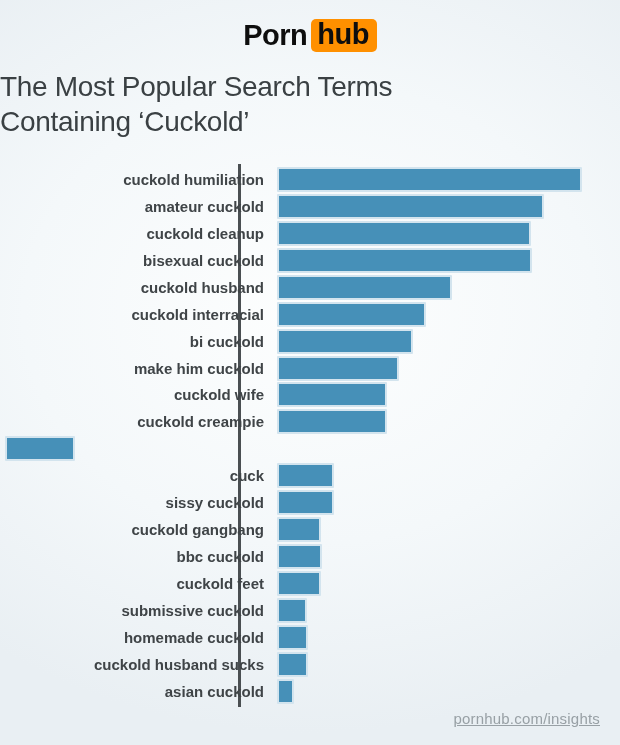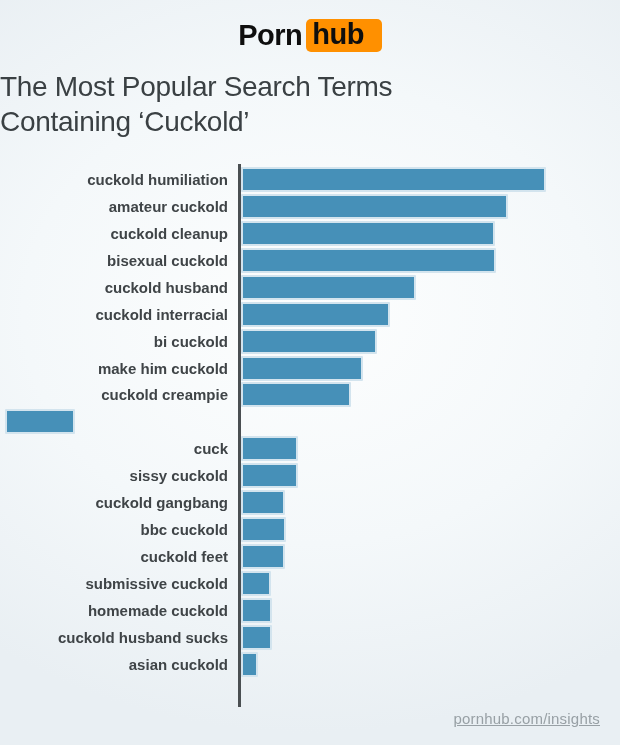--- a/index.html
+++ b/index.html
@@ -17,21 +17,21 @@
     width:fit-content;
     display:flex;align-items:center;
     font-size:29px;font-weight:bold;letter-spacing:-0.5px;
     color:#0e0e0e;
   }
   .logo .word-black{margin-right:4px;}
   .logo .word-boxed{
     background:#ff9000;
     color:#0e0e0e;
     border-radius:5px;
-    padding:0 18px 3px 6px;
+    padding:0 8px 3px 6px;
     line-height:1.05;
   }
   
   .title{
     margin-top:17px;
     font-size:28px;
     line-height:35px;
     letter-spacing:-0.3px;
     color:#3a4043;
   }
@@ -58,20 +58,21 @@
     align-items:center;
   }
   .bar-label{
     width:228px;
     padding-right:8px;
     text-align:right;
     font-size:15px;
     font-weight:bold;
     color:#3f4447;
     white-space:nowrap;
+    padding-left:36px;
   }
   .bar-area{
     flex:1;
     padding-left:5px; 
     height:100%;
     display:flex;align-items:center;
   }
   .bar{
     height:25px;
     box-sizing:border-box;
@@ -147,20 +148,26 @@
             <div class="bar" style="width: 136px; background: rgb(70, 144, 184); border-color: rgb(211, 228, 238);"></div>
           </div>
         </div>
         <div class="row">
           <div class="bar-label">make him cuckold</div>
           <div class="bar-area">
             <div class="bar" style="width: 122px; background: rgb(70, 144, 184); border-color: rgb(211, 228, 238);"></div>
           </div>
         </div>
         <div class="row">
+          <div class="bar-label">cuckold wife</div>
+          <div class="bar-area">
+            <div class="bar" style="width: 110px; background: rgb(70, 144, 184); border-color: rgb(211, 228, 238);"></div>
+          </div>
+        </div>
+        <div class="row">
           <div class="bar-label">cuckold creampie</div>
           <div class="bar-area">
             <div class="bar" style="width: 110px; background: rgb(70, 144, 184); border-color: rgb(211, 228, 238);"></div>
           </div>
         </div>
         <div class="row">
           <div class="bar-area">
             <div class="bar" style="width: 70px; background: rgb(70, 144, 184); border-color: rgb(211, 228, 238);"></div>
           </div>
         </div>

